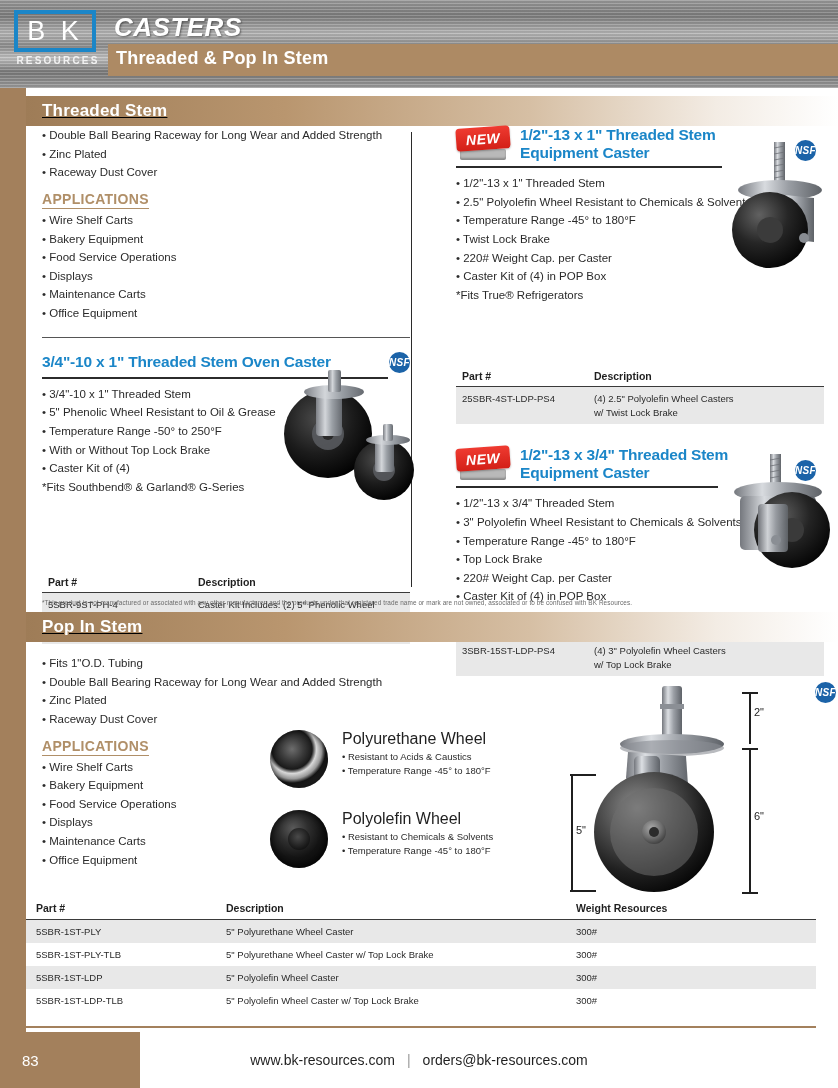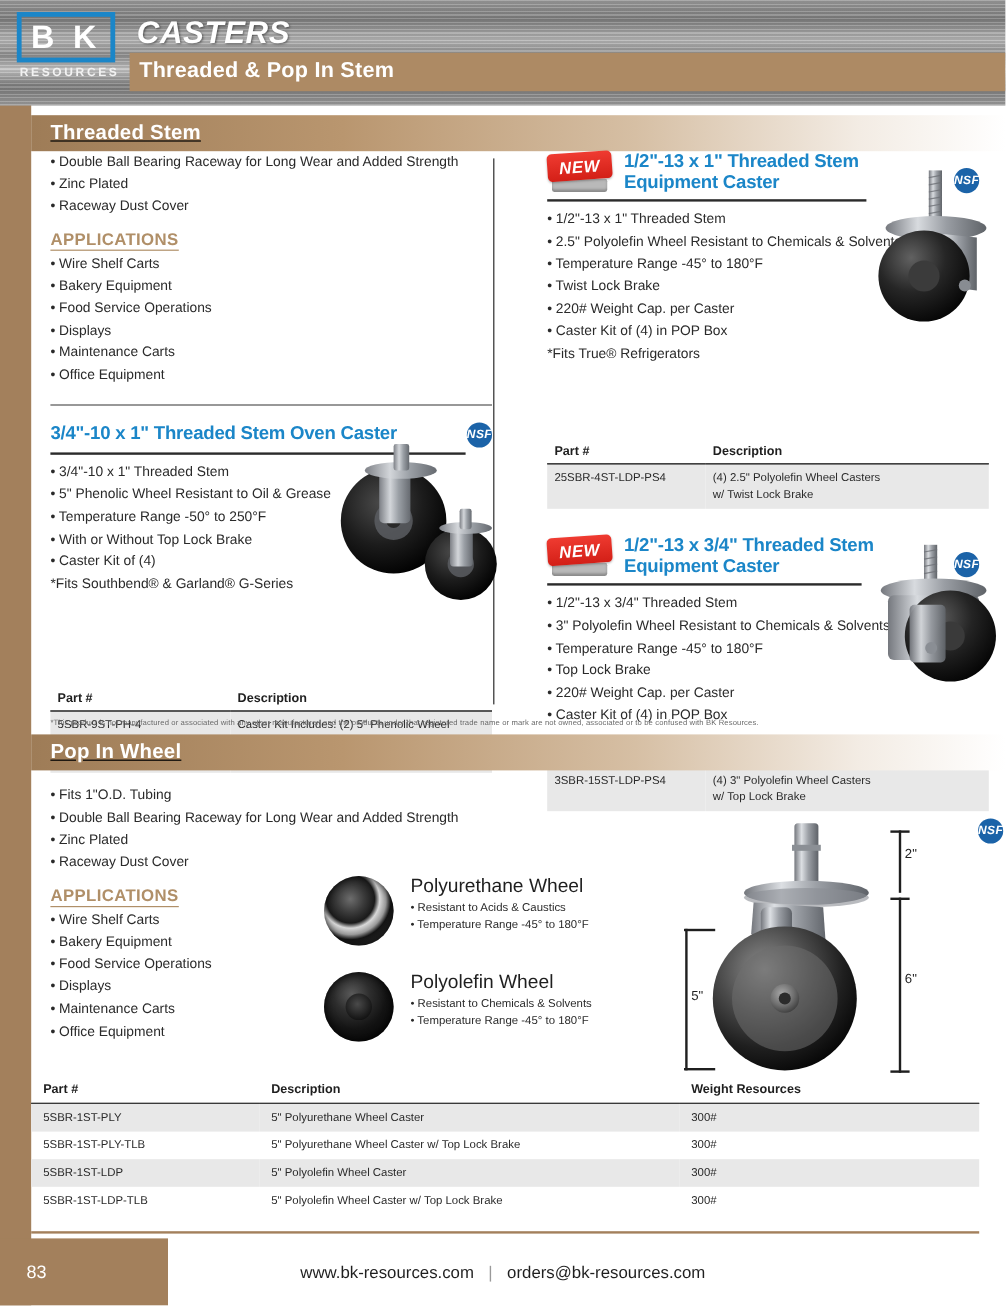--- a/index.html
+++ b/index.html
@@ -33,21 +33,21 @@
   }
   .logo-box {
     position: absolute; left: 14px; top: 10px; width: 88px; height: 66px;
     z-index: 4; text-align: center;
   }
   .logo-rect {
     width: 82px; height: 42px; border: 4px solid #1b86c8;
     display:flex; align-items:center; justify-content:center;
   }
   .logo-letters {
-    color:#fff; font-size: 27px; font-weight: bold; letter-spacing: 4px;
+    color:#fff; font-size: 27px; font-weight: normal; letter-spacing: 4px;
     font-family: "Liberation Sans", sans-serif; line-height:1;
   }
   .logo-sub {
     color:#f2f2f2; font-size: 10px; letter-spacing: 2.2px;
     margin-top: 3px; font-weight: bold;
   }
   .title-main {
     position:absolute; left:114px; top:12px; z-index:4;
     color:#ffffff; font-style: italic; font-weight: bold;
     font-size: 26px; letter-spacing: .5px;
@@ -464,21 +464,21 @@
           </tr>
         </tbody>
       </table>
     </div>
   </div>
 </div>
 
 <div class="footnote" style="position:absolute; left:42px; top:589px; width:780px; z-index:2;">*This product is not manufactured or associated with any other manufacturer, and the products under that registered trade name or mark are not owned, associated or to be confused with BK Resources.</div>
 
 <div class="section-bar" id="bar-popin">
-  <div class="label">Pop In Wheel</div>
+  <div class="label">Pop In Stem</div>
 </div>
 
 <div style="position:absolute; left:42px; top:654px; width:780px; z-index:2;">
 
   <div class="bullets">
     <div>• Fits 1"O.D. Tubing</div>
     <div>• Double Ball Bearing Raceway for Long Wear and Added Strength</div>
     <div>• Zinc Plated</div>
     <div>• Raceway Dust Cover</div>
   </div>

